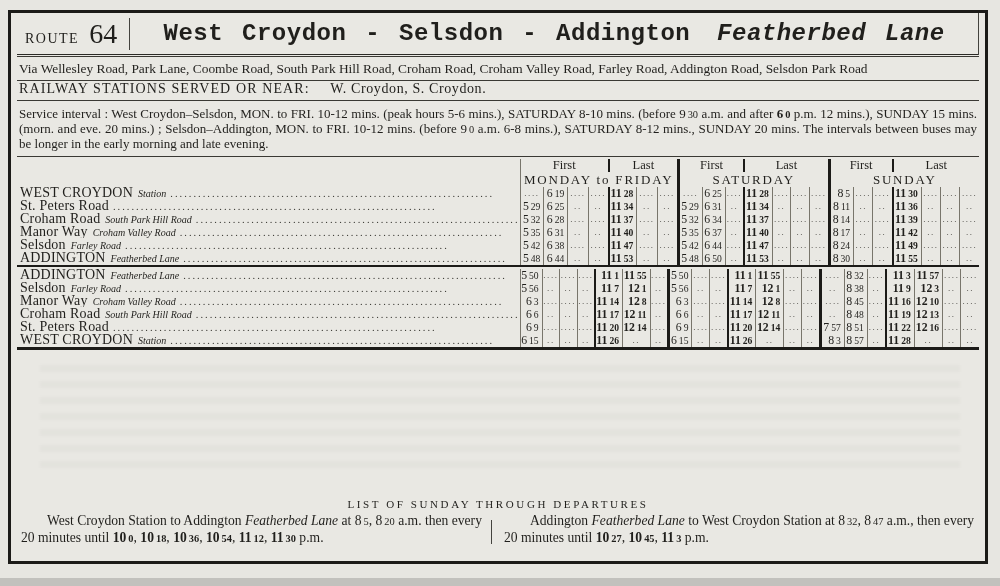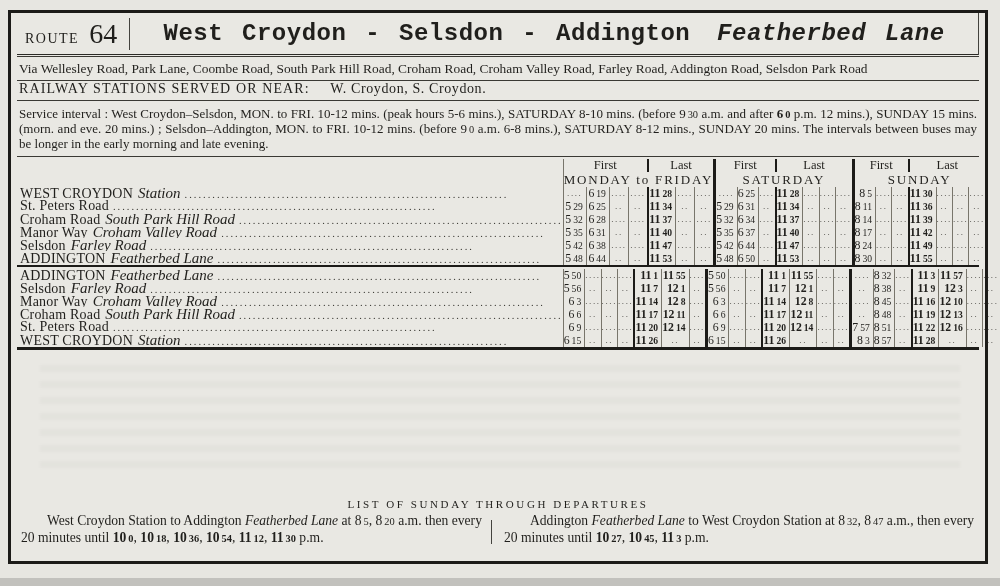--- a/index.html
+++ b/index.html
@@ -43,21 +43,21 @@
   .tt td.hsep { border-left:2px solid #1c1b18; }
   .tt td.dsep { border-left:3px solid #1c1b18; }
   .tt td.nob { border-left:none; }
   .tt td.time { text-align:right; padding-right:3px; font-size:11.8px; }
   .thr {} .tmn { font-size:9.6px; margin-left:2px; }
   .pm { font-weight:bold; }
   .tt td.dots { text-align:center; font-size:9px; letter-spacing:1.6px; color:#34332e; }
   .lblcell { padding-left:3px; }
   .lbl { display:flex; align-items:baseline; overflow:hidden; height:12px; line-height:12px; }
   .stname { font-size:14px; letter-spacing:0.2px; white-space:pre; }
-  .qual { font-style:italic; margin-left:5px; white-space:pre; font-size:15px; }
+  .qual { font-style:italic; margin-left:5px; white-space:pre; font-size:10px; }
   .leader { flex:1; overflow:hidden; white-space:nowrap; font-size:10.5px; letter-spacing:2px;
             color:#34332e; padding-left:4px; }
 
   .gap { flex:1; }
 
   
   .dep-title { text-align:center; font-size:11px; letter-spacing:2.6px; margin-bottom:3px; }
   .dep-cols { display:flex; margin-bottom:14px; }
   .dep-par { font-size:13.6px; line-height:15.8px; text-indent:26px; }
   .dep-left { width:474px; padding:0 8px 0 4px; }

